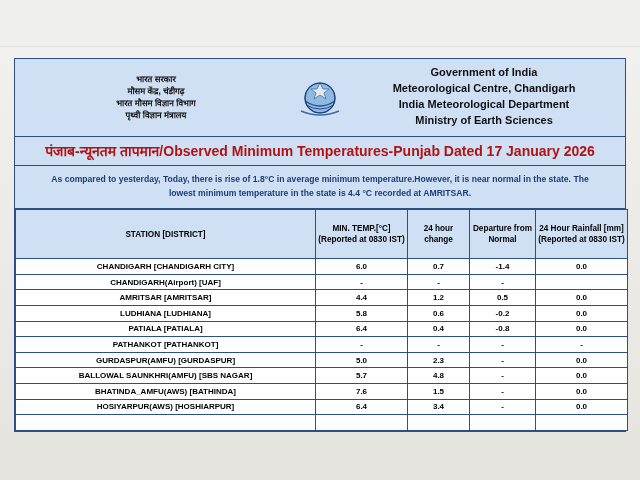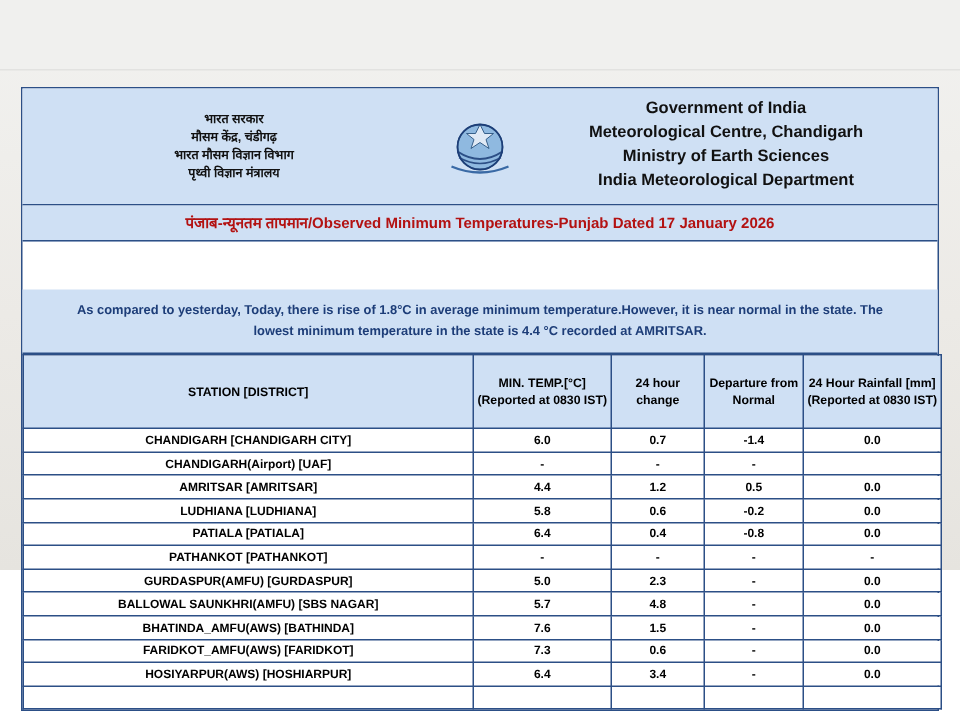--- a/index.html
+++ b/index.html
@@ -9,21 +9,21 @@
   body {
     width: 640px;
     height: 480px;
     background: #ffffff;
     font-family: "Liberation Sans", sans-serif;
     overflow: hidden;
   }
   .page {
     position: relative;
     width: 640px;
-    height: 380px;
+    height: 480px;
     background: linear-gradient(180deg, #f2f2f0 0%, #eceae6 55%, #e6e4df 100%);
   }
   .topbar {
     position: absolute;
     top: 0; left: 0; right: 0;
     height: 46px;
     background: #f0f0ee;
     border-bottom: 1px solid #e2e2e0;
   }
   .sheet {
@@ -59,35 +59,34 @@
     align-items: center;
     justify-content: center;
   }
   .emblem svg { display: block; }
   
   .title-row {
     background: #cfe0f4;
     border-bottom: 1px solid #2c4f86;
     text-align: center;
     padding: 4px 6px 5px 6px;
-    font-size: 10px;
+    font-size: 14px;
     font-weight: bold;
     color: #b31212;
   }
   
   .remark {
     background: #cfe0f4;
     border-bottom: 1px solid #2c4f86;
     text-align: center;
     padding: 7px 34px 8px 34px;
     font-size: 8.6px;
     font-weight: bold;
     color: #1d3d78;
     line-height: 1.6;
-    margin-top: 32px;
   }
   
   table.tbl {
     width: 100%;
     border-collapse: collapse;
     table-layout: fixed;
   }
   table.tbl th, table.tbl td {
     border: 1px solid #2c4f86;
     font-size: 8px;
@@ -147,22 +146,22 @@
           <path d="M10 26 q15 10 30 0" fill="none" stroke="#2c4f86" stroke-width="1.4"></path>
           <path d="M11 30 q14 8 28 0" fill="none" stroke="#2c4f86" stroke-width="1"></path>
           <ellipse cx="25" cy="23" rx="15" ry="15" fill="none" stroke="#1d3d78" stroke-width="1"></ellipse>
           <path d="M6 36 q19 8 38 0" fill="none" stroke="#3a6aa5" stroke-width="1.6"></path>
         </svg>
       </div>
 
       <div class="hdr-col">
         <div>Government of India</div>
         <div>Meteorological Centre, Chandigarh</div>
+        <div>India Meteorological Department</div>
         <div>Ministry of Earth Sciences</div>
-        <div>India Meteorological Department</div>
       </div>
     </div>
 
     <div class="title-row">पंजाब-न्यूनतम तापमान/Observed Minimum Temperatures-Punjab Dated 17 January 2026</div>
 
     <div class="remark">As compared to yesterday, Today, there is rise of 1.8°C in average minimum temperature.However, it is near normal in the state.  The lowest minimum temperature in the state is 4.4 °C recorded at AMRITSAR.</div>
 
     <table class="tbl">
       <colgroup>
         <col class="col-station">
@@ -238,27 +237,20 @@
             <td class="">0.0</td>
           </tr>
           <tr>
             <td class="station ">BHATINDA_AMFU(AWS)  [BATHINDA]</td>
             <td class="">7.6</td>
             <td class="">1.5</td>
             <td class="">-</td>
             <td class="">0.0</td>
           </tr>
           <tr>
-            <td class="station ">FARIDKOT_AMFU(AWS)  [FARIDKOT]</td>
-            <td class="">7.3</td>
-            <td class="">0.6</td>
-            <td class="">-</td>
-            <td class="">0.0</td>
-          </tr>
-          <tr>
             <td class="station ">HOSIYARPUR(AWS)  [HOSHIARPUR]</td>
             <td class="">6.4</td>
             <td class="">3.4</td>
             <td class="">-</td>
             <td class="">0.0</td>
           </tr>
           <tr class="blank">
             <td class="station "></td>
             <td class=""></td>
             <td class=""></td>

